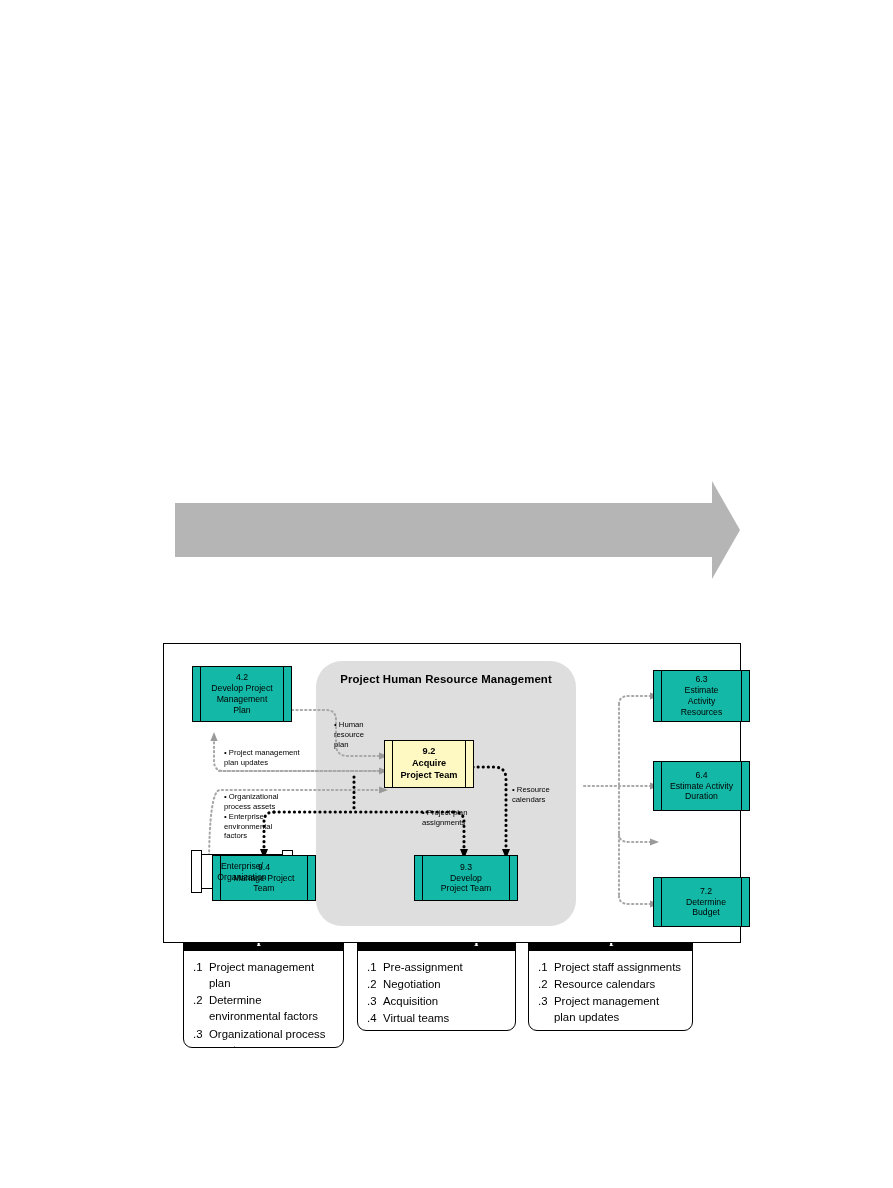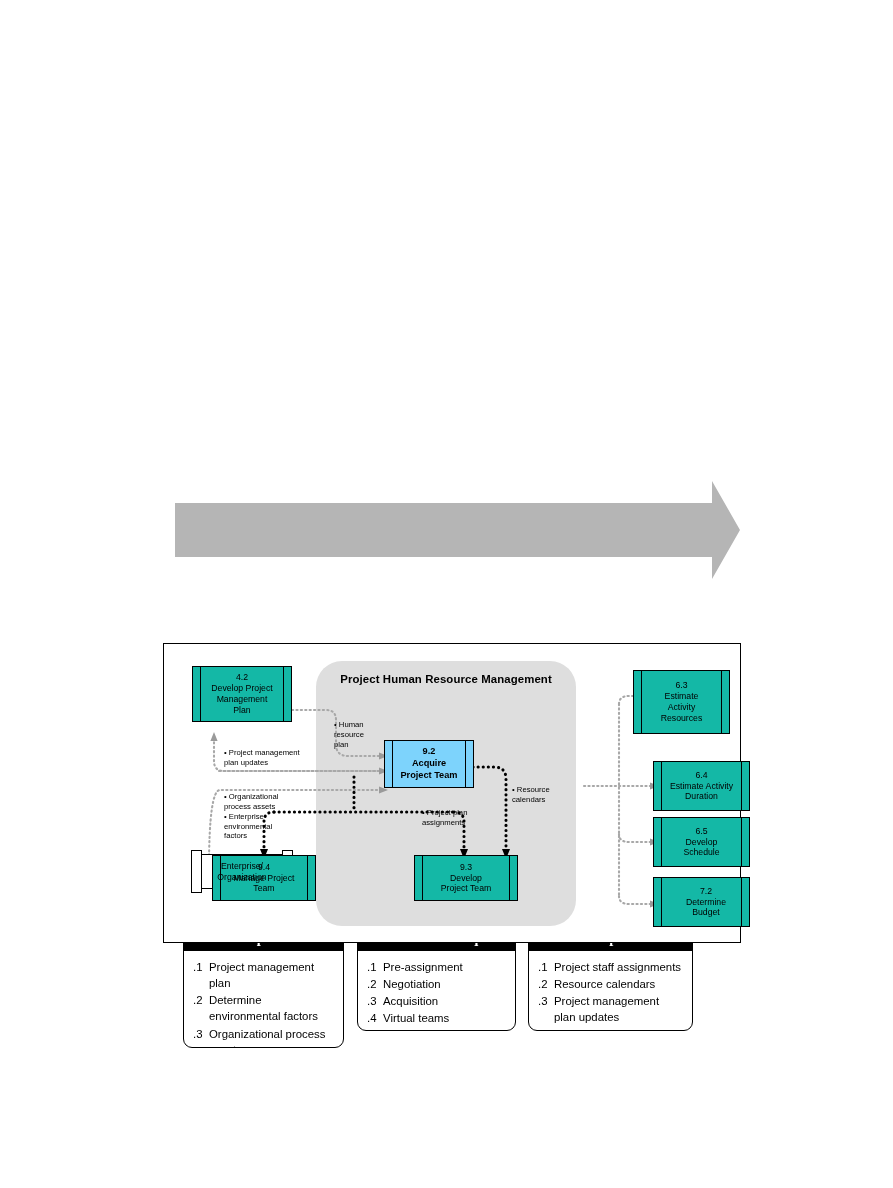--- a/index.html
+++ b/index.html
@@ -322,21 +322,21 @@
       </span>
     </div>
 
     <div id="ent-org" style="left:28px; top:210px; width:100px; height:35px;">
       <span class="cap-l"></span>
       <span class="cap-r"></span>
       <span class="proc-label">Enterprise/
 Organization</span>
     </div>
 
-    <div class="proc shaded" style="left: 220px; top: 96px; width: 90px; height: 48px; background: #7dd3fc;">
+    <div class="proc shaded" style="left: 220px; top: 96px; width: 90px; height: 48px; background: #fef9c3;">
       <span class="bar-l"></span>
       <span class="bar-r"></span>
       <span class="proc-label"><span>9.2</span>
         <span>Acquire
 Project Team</span>
       </span>
     </div>
 
     <div class="proc" style="left:48px; top:211px; width:104px; height:46px;">
       <span class="bar-l"></span>
@@ -349,47 +349,39 @@
 
     <div class="proc" style="left:250px; top:211px; width:104px; height:46px;">
       <span class="bar-l"></span>
       <span class="bar-r"></span>
       <span class="proc-label"><span>9.3</span>
         <span>Develop
 Project Team</span>
       </span>
     </div>
 
-    <div class="proc" style="left:469px; top:26px; width:97px; height:64px;justify-content:center;">
+    <div class="proc" style="left:489px; top:26px; width:97px; height:52px;justify-content:center;">
       <span class="bar-l"></span>
       <span class="bar-r"></span>
       <span class="proc-label"><span>6.3</span>
         <span>Estimate
 Activity
 Resources</span>
       </span>
     </div>
 
     <div class="proc" style="left:489px; top:117px; width:97px; height:50px;">
       <span class="bar-l"></span>
       <span class="bar-r"></span>
       <span class="proc-label"><span>6.4</span>
         <span>Estimate Activity
 Duration</span>
       </span>
     </div>
 
-    <div class="proc" style="left:489px; top:173px; width:97px; height:50px;">
-      <span class="bar-l"></span>
-      <span class="bar-r"></span>
-      <span class="proc-label"><span>6.5</span>
-        <span>Develop
-Schedule</span>
-      </span>
-    </div>
 
     <div class="proc" style="left:489px; top:233px; width:97px; height:50px;padding-left:9px;">
       <span class="bar-l"></span>
       <span class="bar-r"></span>
       <span class="proc-label"><span>7.2</span>
         <span>Determine
 Budget</span>
       </span>
     </div>
 

